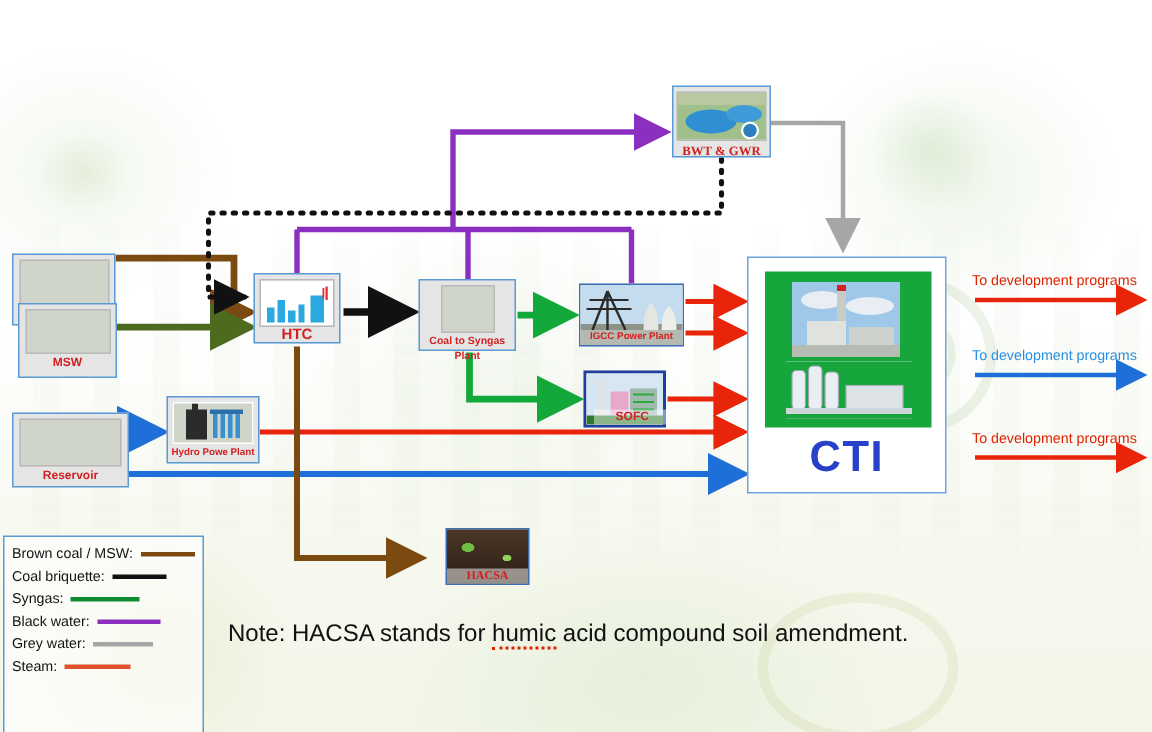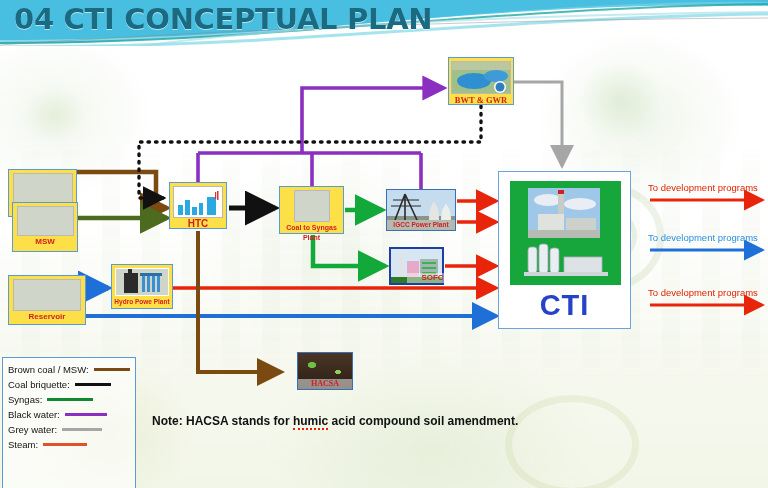--- a/index.html
+++ b/index.html
@@ -38,21 +38,21 @@
   .header svg{position:absolute;left:0;top:0;}
   .title{position:absolute;left:14px;top:2px;font-size:29px;font-weight:bold;
       color:#1a6a82;letter-spacing:-.3px;
       font-family:"DejaVu Sans","Liberation Sans",sans-serif;
       text-shadow:0 1px 0 rgba(255,255,255,.6);}
 
   
   #wires{position:absolute;left:0;top:0;width:768px;height:488px;}
 
   
-  .node{position:absolute;box-sizing:border-box;background:#fde047;
+  .node{position:absolute;box-sizing:border-box;background:#e5e5e5;
         border:1px solid #5a9bd5;text-align:center;}
   .node .thumb{display:block;margin:3px auto 1px auto;border:1px solid #b9b9b9;
         background:#cfd5c8;}
   .node .cap{display:block;font-size:8px;font-weight:bold;color:#d21f1f;
         line-height:10px;}
 
   
   #n-brown{left:8px;top:146px;width:69px;height:48px;margin-top:23px;}
   #n-msw{left:12px;top:202px;width:66px;height:50px;}
   #n-res{left:8px;top:275px;width:78px;height:50px;}
@@ -108,50 +108,39 @@
 
   
   #legend{position:absolute;left:2px;top:357px;width:134px;height:133px;
       box-sizing:border-box;border:1px solid #5a9bd5;background:rgba(255,255,255,.62);
       padding:4px 0 0 5px;overflow:hidden;}
   .leg-row{display:flex;align-items:center;height:15px;}
   .leg-txt{font-size:9.5px;color:#121212;white-space:nowrap;}
   .leg-line{height:3px;margin-left:5px;width:46px;flex:none;}
 
   
-  #note{position:absolute;left:152px;top:414px;font-size:12px;color:#111;font-weight:bold;}
+  #note{position:absolute;left:152px;top:414px;font-size:16px;color:#111;}
   #note .sq{border-bottom:2px dotted #e02200;padding-bottom:0px;}
   #conclusion{position:absolute;left:0;top:449px;width:768px;text-align:center;
       font-family:"Liberation Serif",serif;font-size:19px;font-weight:bold;color:#111;}
   .pad-l{padding-left:150px;}
 </style>
 </head>
 <body>
 
 <div id="slide">
 
   <div class="bg-tint"></div>
   <div class="bg-city"></div>
   <div class="bg-leaf"></div>
   <div class="bg-flower"></div>
   <div class="bg-gear g1"></div>
   <div class="bg-gear g2"></div>
   <div class="bg-gear g3"></div>
 
-  <div class="header">
-    <svg width="768" height="46">
-      <path d="M0,0 H768 V6 C620,2 480,14 330,26 C210,36 90,40 0,40 Z" fill="#5ec8e8" opacity="0.95"></path>
-      <path d="M0,0 H768 V2 C600,0 430,18 280,31 C180,40 70,44 0,44 Z" fill="#2fb6db" opacity="0.55"></path>
-      <path d="M768,4 C600,6 420,22 250,34 C160,40 70,43 0,43" stroke="#1fa8a0" stroke-width="2" fill="none" opacity="0.8"></path>
-      <path d="M768,14 C610,16 430,30 260,40 C170,45 70,47 0,47" stroke="#7fd9e8" stroke-width="3" fill="none" opacity="0.7"></path>
-      <path d="M140,46 C260,30 440,16 768,12" stroke="#9fdce8" stroke-width="2" fill="none" opacity="0.6"></path>
-      <path d="M0,45 C160,34 420,20 768,18" stroke="#888888" stroke-width="1" fill="none" opacity="0.45"></path>
-    </svg>
-    <div class="title">04 CTI CONCEPTUAL PLAN</div>
-  </div>
 
   <svg id="wires">
     <defs>
       <marker id="aBrown" markerWidth="7" markerHeight="7" refX="6" refY="3.5" orient="auto">
         <path d="M0,0 L7,3.5 L0,7 Z" fill="#7a4a10"></path>
         </marker>
       <marker id="aGreenDk" markerWidth="7" markerHeight="7" refX="6" refY="3.5" orient="auto">
         <path d="M0,0 L7,3.5 L0,7 Z" fill="#4c6b1e"></path>
         </marker>
       <marker id="aBlack" markerWidth="7" markerHeight="7" refX="6" refY="3.5" orient="auto">
@@ -289,21 +278,21 @@
         <rect width="51" height="34" fill="#d6e6f2"></rect>
         <rect x="8" y="4" width="4" height="24" fill="#e2e2e2"></rect>
         <rect x="16" y="12" width="12" height="16" fill="#e8a8c8"></rect>
         <rect x="29" y="10" width="18" height="18" fill="#9fb9b0"></rect>
         <g stroke="#2aa83a" stroke-width="1.4">
           <path d="M31,14 H45 M31,19 H45 M31,24 H45"></path>
         </g>
         <rect y="28" width="51" height="6" fill="#2f7a2a"></rect>
       </svg>
     </div>
-    <span class="cap" style="position:absolute;left:16px;bottom:0;width:100%;font-size:8px;background:rgba(255,255,255,.45);">SOFC</span>
+    <span class="cap" style="position:absolute;left:5px;bottom:0;width:100%;font-size:8px;background:rgba(255,255,255,.45);">SOFC</span>
   </div>
 
   <div class="node" id="n-bwt">
     <span class="thumb img-bwt" style="width:58px;height:31px;position:relative;">
       <svg width="58" height="31" viewBox="0 0 58 31" style="display:block">
         <rect width="58" height="31" fill="#9fc08a"></rect>
         <ellipse cx="22" cy="19" rx="17" ry="8" fill="#2f8fd0"></ellipse>
         <ellipse cx="44" cy="14" rx="12" ry="6" fill="#3f9ad8"></ellipse>
         <rect y="0" width="58" height="8" fill="#b9c8a0"></rect>
         <circle cx="48" cy="25" r="6" fill="#ffffff"></circle>

